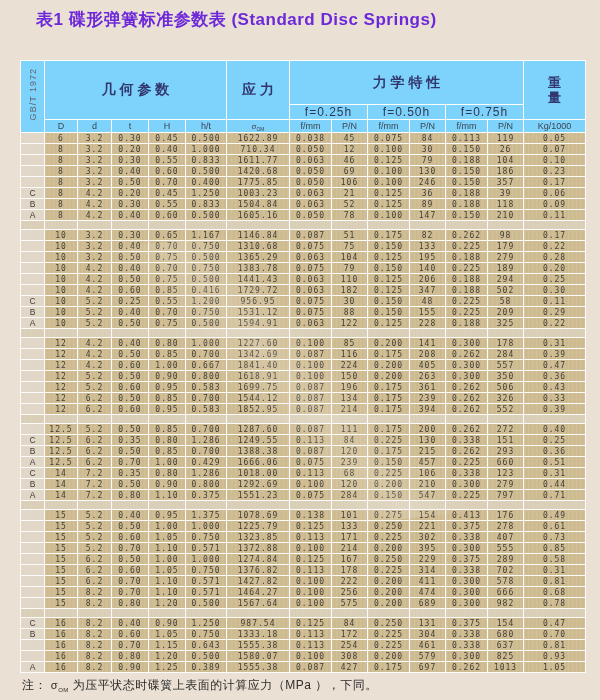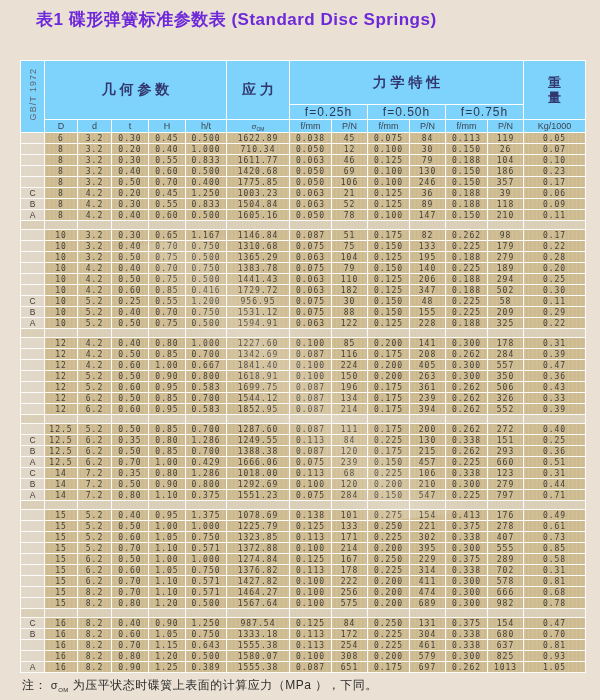--- a/index.html
+++ b/index.html
@@ -908,21 +908,21 @@
       </tr>
       <tr class="data-row">
         <td class="letter">A</td>
         <td>16</td>
         <td>8.2</td>
         <td>0.90</td>
         <td>1.25</td>
         <td>0.389</td>
         <td>1555.38</td>
         <td>0.087</td>
-        <td>651</td>
+        <td>427</td>
         <td>0.175</td>
         <td>697</td>
         <td>0.262</td>
         <td>1013</td>
         <td>1.05</td>
       </tr>
     </tbody>
 </table>
 
 <div class="watermark"></div>

